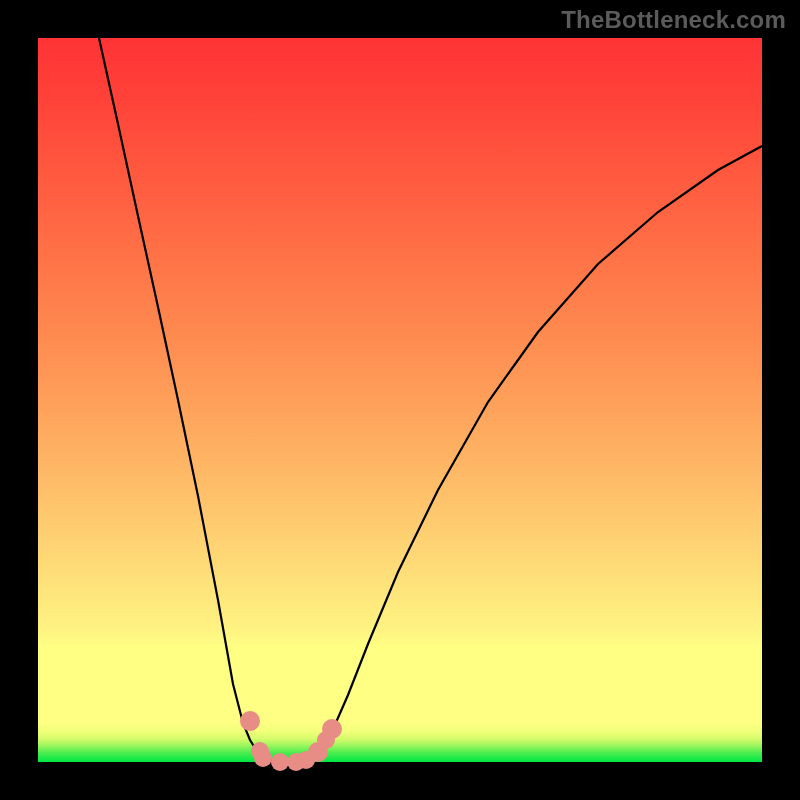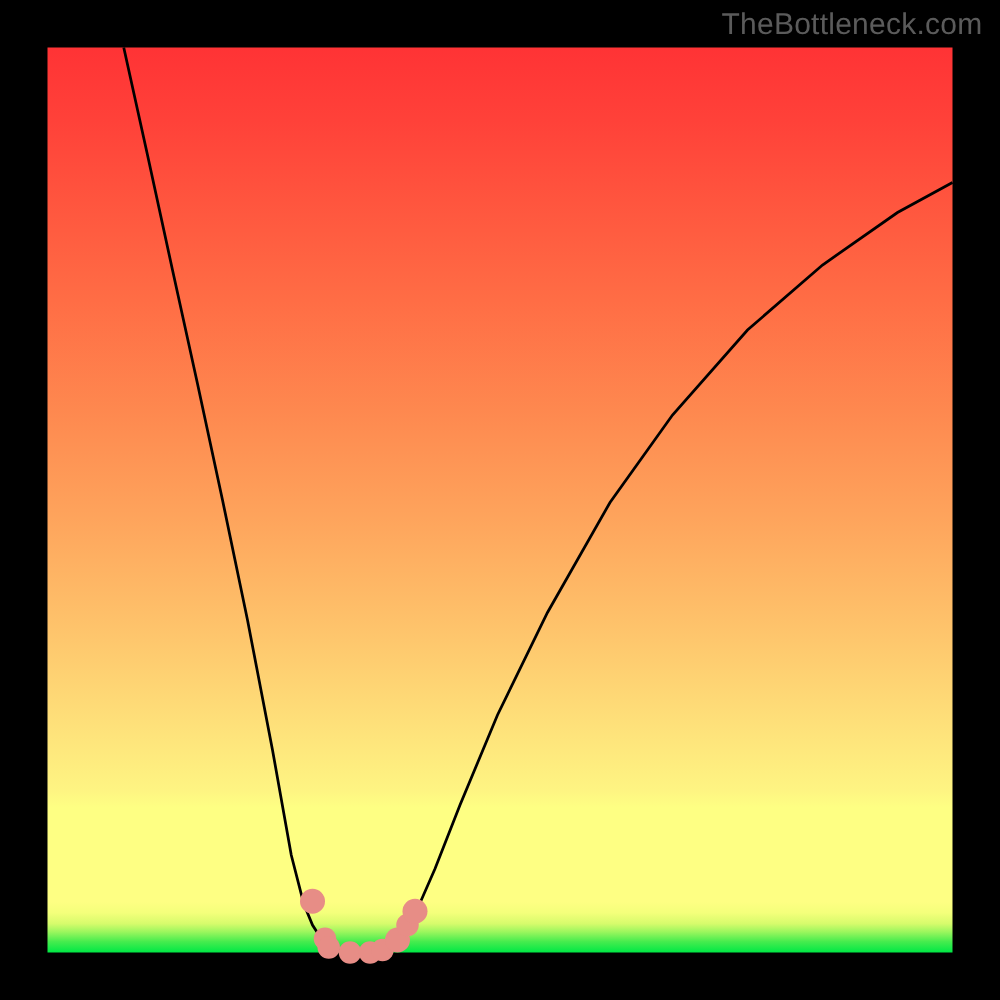--- a/index.html
+++ b/index.html
@@ -45,21 +45,21 @@
       #ff4139 92%,
       #ff3335 100%
     );
   }
   .watermark {
     position: absolute;
     top: 6px;
     right: 14px;
     color: #5b5b5b;
     font-size: 24px;
-    font-weight: 400;
+    font-weight: 700;
     letter-spacing: 0.2px;
   }
   svg.curves {
     position: absolute;
     left: 0;
     top: 0;
     width: 724px;
     height: 724px;
     overflow: visible;
   }

